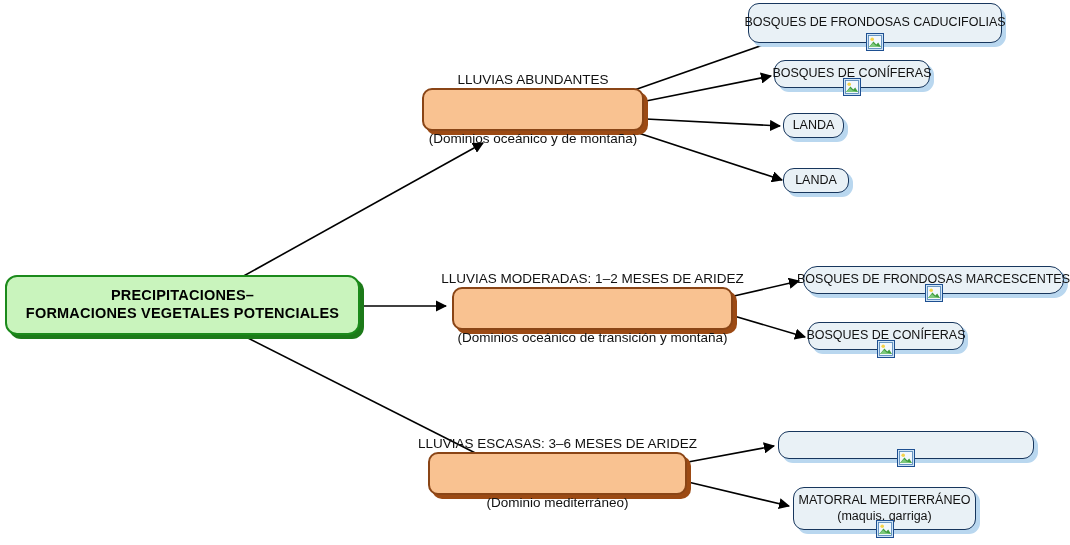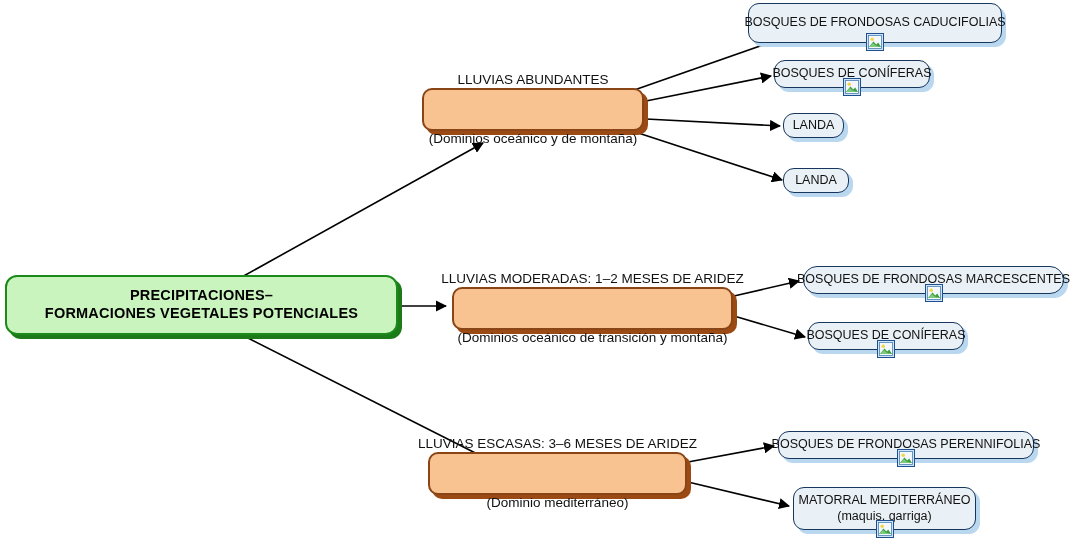--- a/index.html
+++ b/index.html
@@ -112,21 +112,21 @@
     <path d="M 646 119 L 780 126" stroke="#000000" stroke-width="1.6" fill="none" marker-end="url(#arrow)"></path>
     <path d="M 620 127 L 782 180" stroke="#000000" stroke-width="1.6" fill="none" marker-end="url(#arrow)"></path>
 
     <path d="M 734 296 L 799 281" stroke="#000000" stroke-width="1.6" fill="none" marker-end="url(#arrow)"></path>
     <path d="M 734 316 L 805 337" stroke="#000000" stroke-width="1.6" fill="none" marker-end="url(#arrow)"></path>
 
     <path d="M 688 462 L 774 446" stroke="#000000" stroke-width="1.6" fill="none" marker-end="url(#arrow)"></path>
     <path d="M 688 482 L 789 506" stroke="#000000" stroke-width="1.6" fill="none" marker-end="url(#arrow)"></path>
   </svg>
 
-  <div class="node root" style="left:5px; top:275px; width:393px; height:60px;">
+  <div class="node root" style="left:5px; top:275px; width:355px; height:60px;">
     <span>PRECIPITACIONES–</span>
     <span>FORMACIONES VEGETALES POTENCIALES</span>
   </div>
 
   <div class="node orange" style="left:422px; top:88px; width:222px; height:43px;">
     <span class="l1">LLUVIAS ABUNDANTES</span>
     <span class="l2">(Dominios oceánico y de montaña)</span>
   </div>
 
   <div class="node orange" style="left:452px; top:287px; width:281px; height:43px;">
@@ -193,21 +193,20 @@
         <rect x="0" y="0" width="16" height="16" fill="#cfe4f5"></rect>
         <rect x="1.5" y="1.5" width="13" height="13" fill="#f2f8fd" stroke="#4a7fb5" stroke-width="0.8"></rect>
         <circle cx="5.2" cy="5.2" r="1.8" fill="#f5d34a"></circle>
         <path d="M2 13 L6.4 7.4 L9.3 10.6 L11.2 8.6 L14 13 Z" fill="#3f9d3f"></path>
         <path d="M2 13 L6 9 L8.6 11.6 L14 13 Z" fill="#7dc97d"></path>
       </svg>
     </span>
   </div>
 
   <div class="node blue" style="left:778px; top:431px; width:256px; height:28px;">
-    <span class="label">BOSQUES DE FRONDOSAS PERENNIFOLIAS</span>
     <span class="img-icon">
       <svg width="16" height="16" viewBox="0 0 16 16">
         <rect x="0" y="0" width="16" height="16" fill="#cfe4f5"></rect>
         <rect x="1.5" y="1.5" width="13" height="13" fill="#f2f8fd" stroke="#4a7fb5" stroke-width="0.8"></rect>
         <circle cx="5.2" cy="5.2" r="1.8" fill="#f5d34a"></circle>
         <path d="M2 13 L6.4 7.4 L9.3 10.6 L11.2 8.6 L14 13 Z" fill="#3f9d3f"></path>
         <path d="M2 13 L6 9 L8.6 11.6 L14 13 Z" fill="#7dc97d"></path>
       </svg>
     </span>
   </div>

